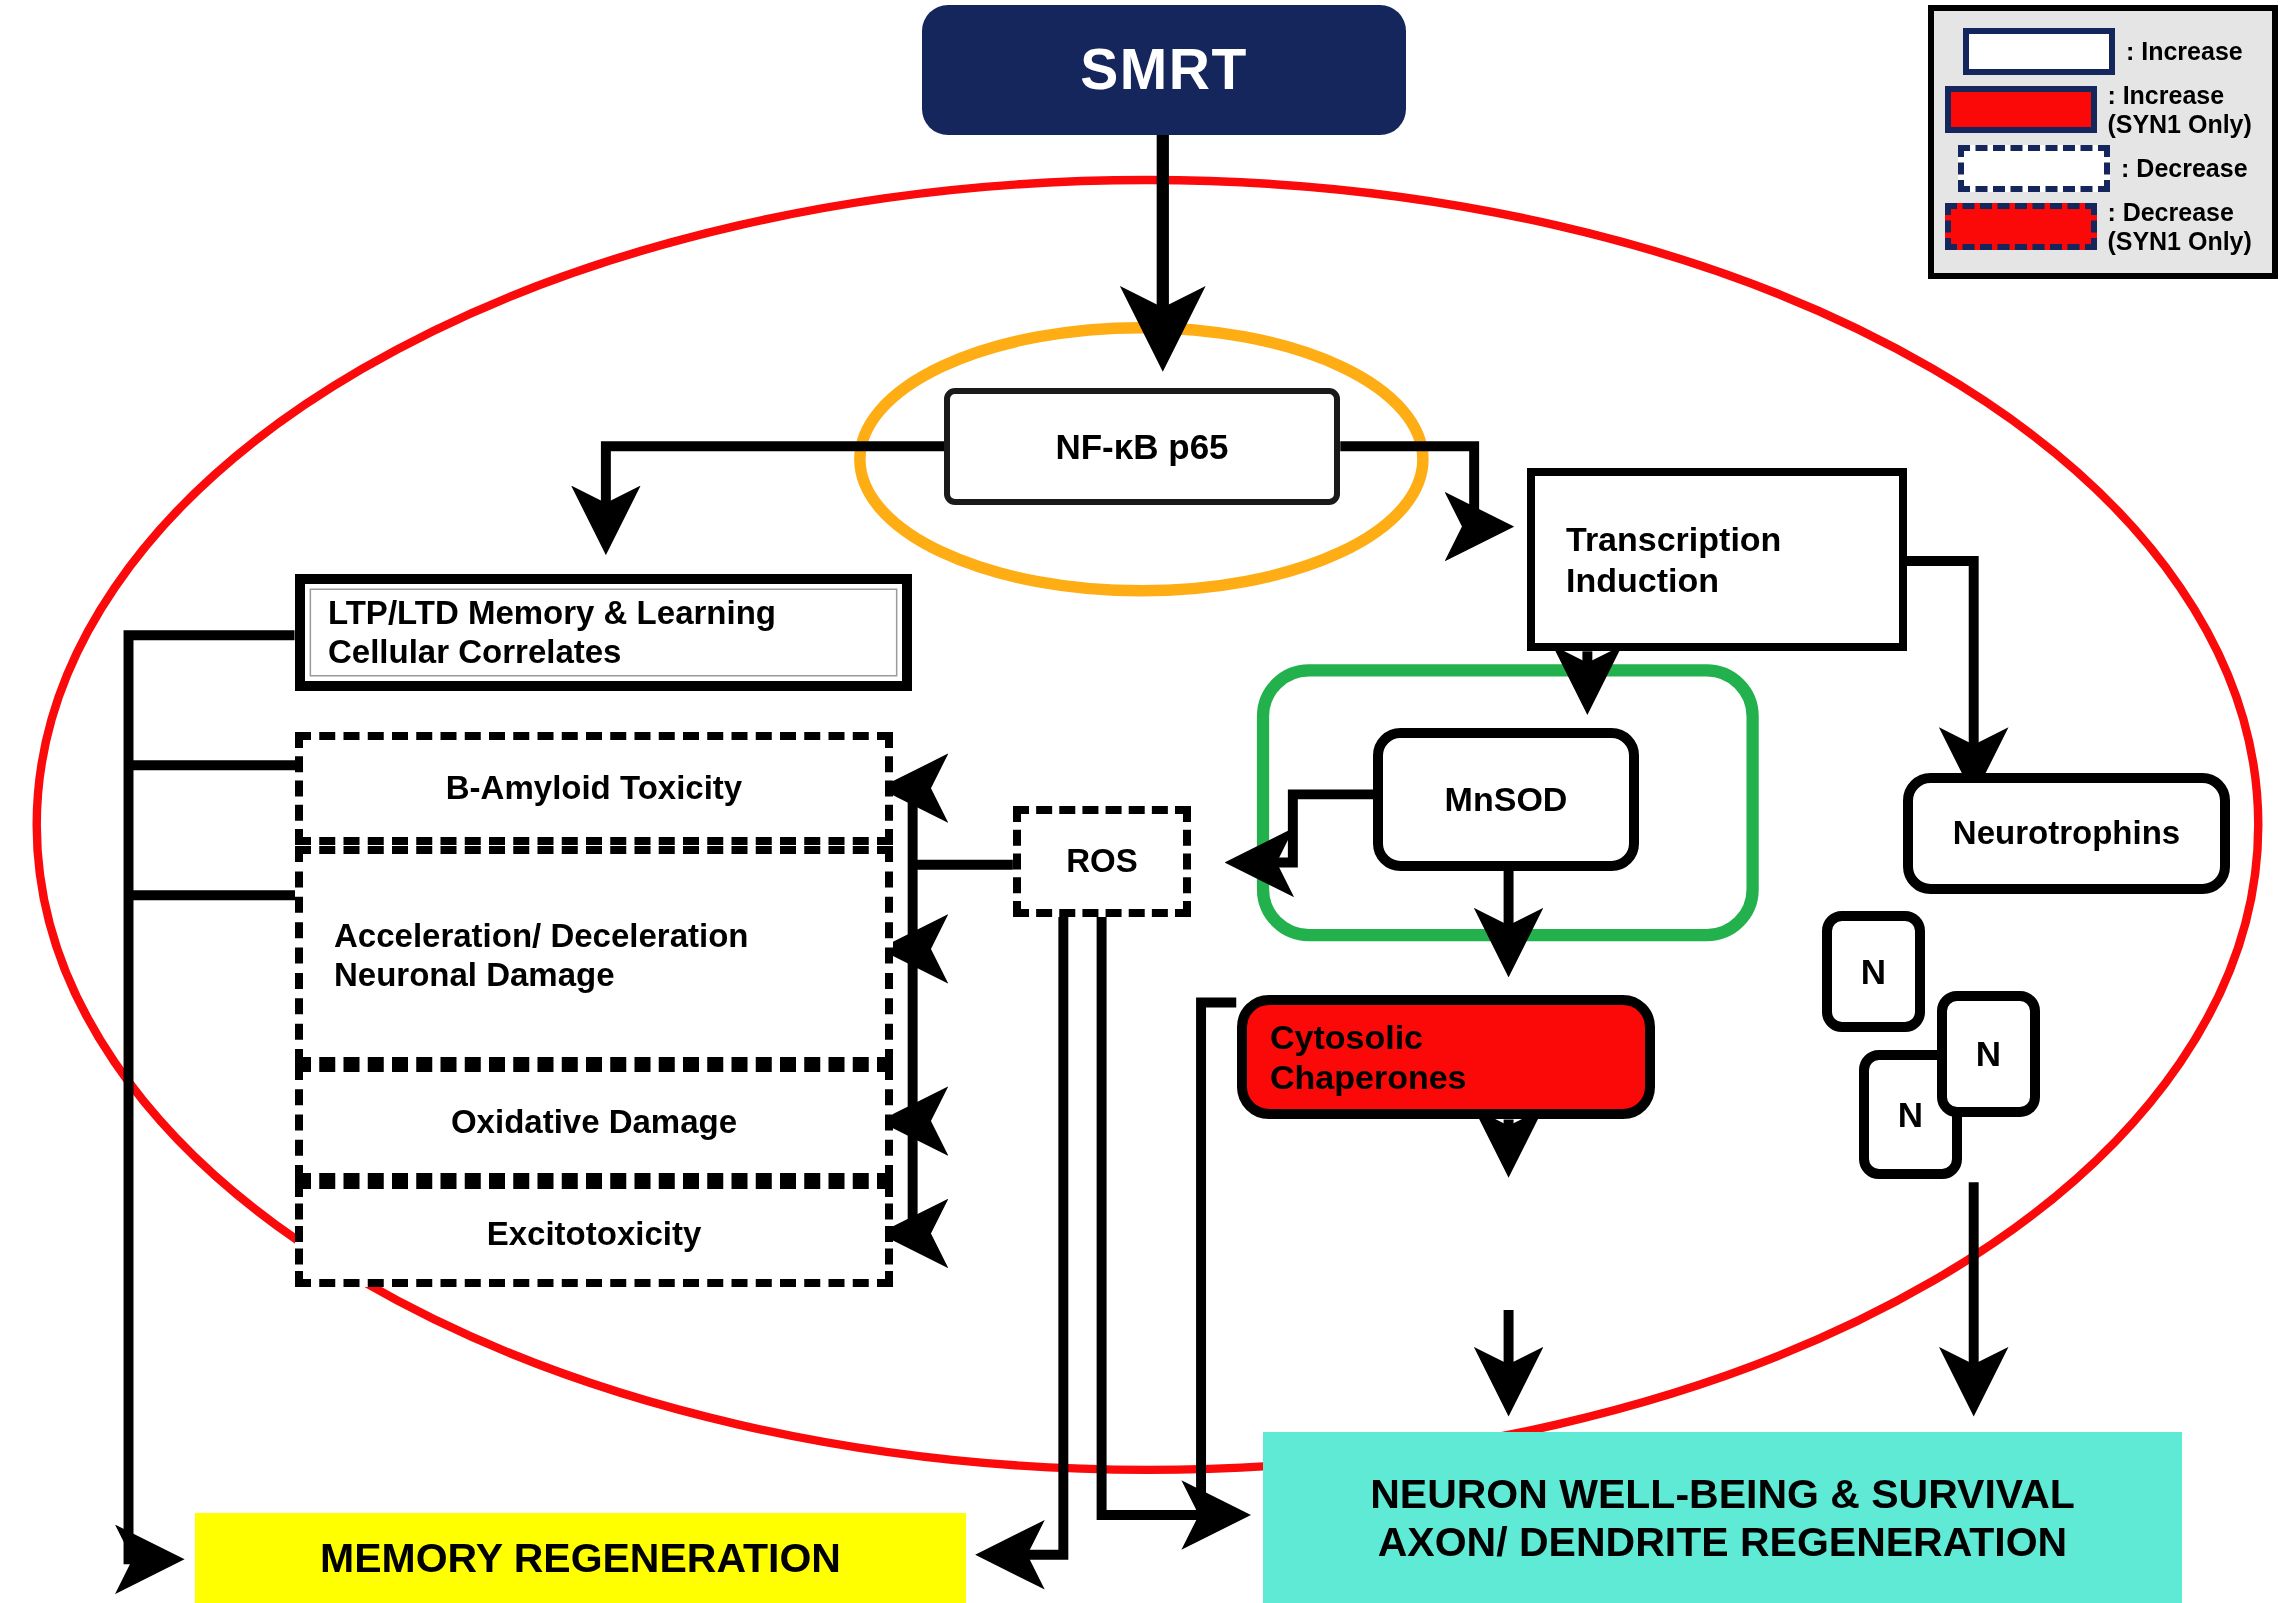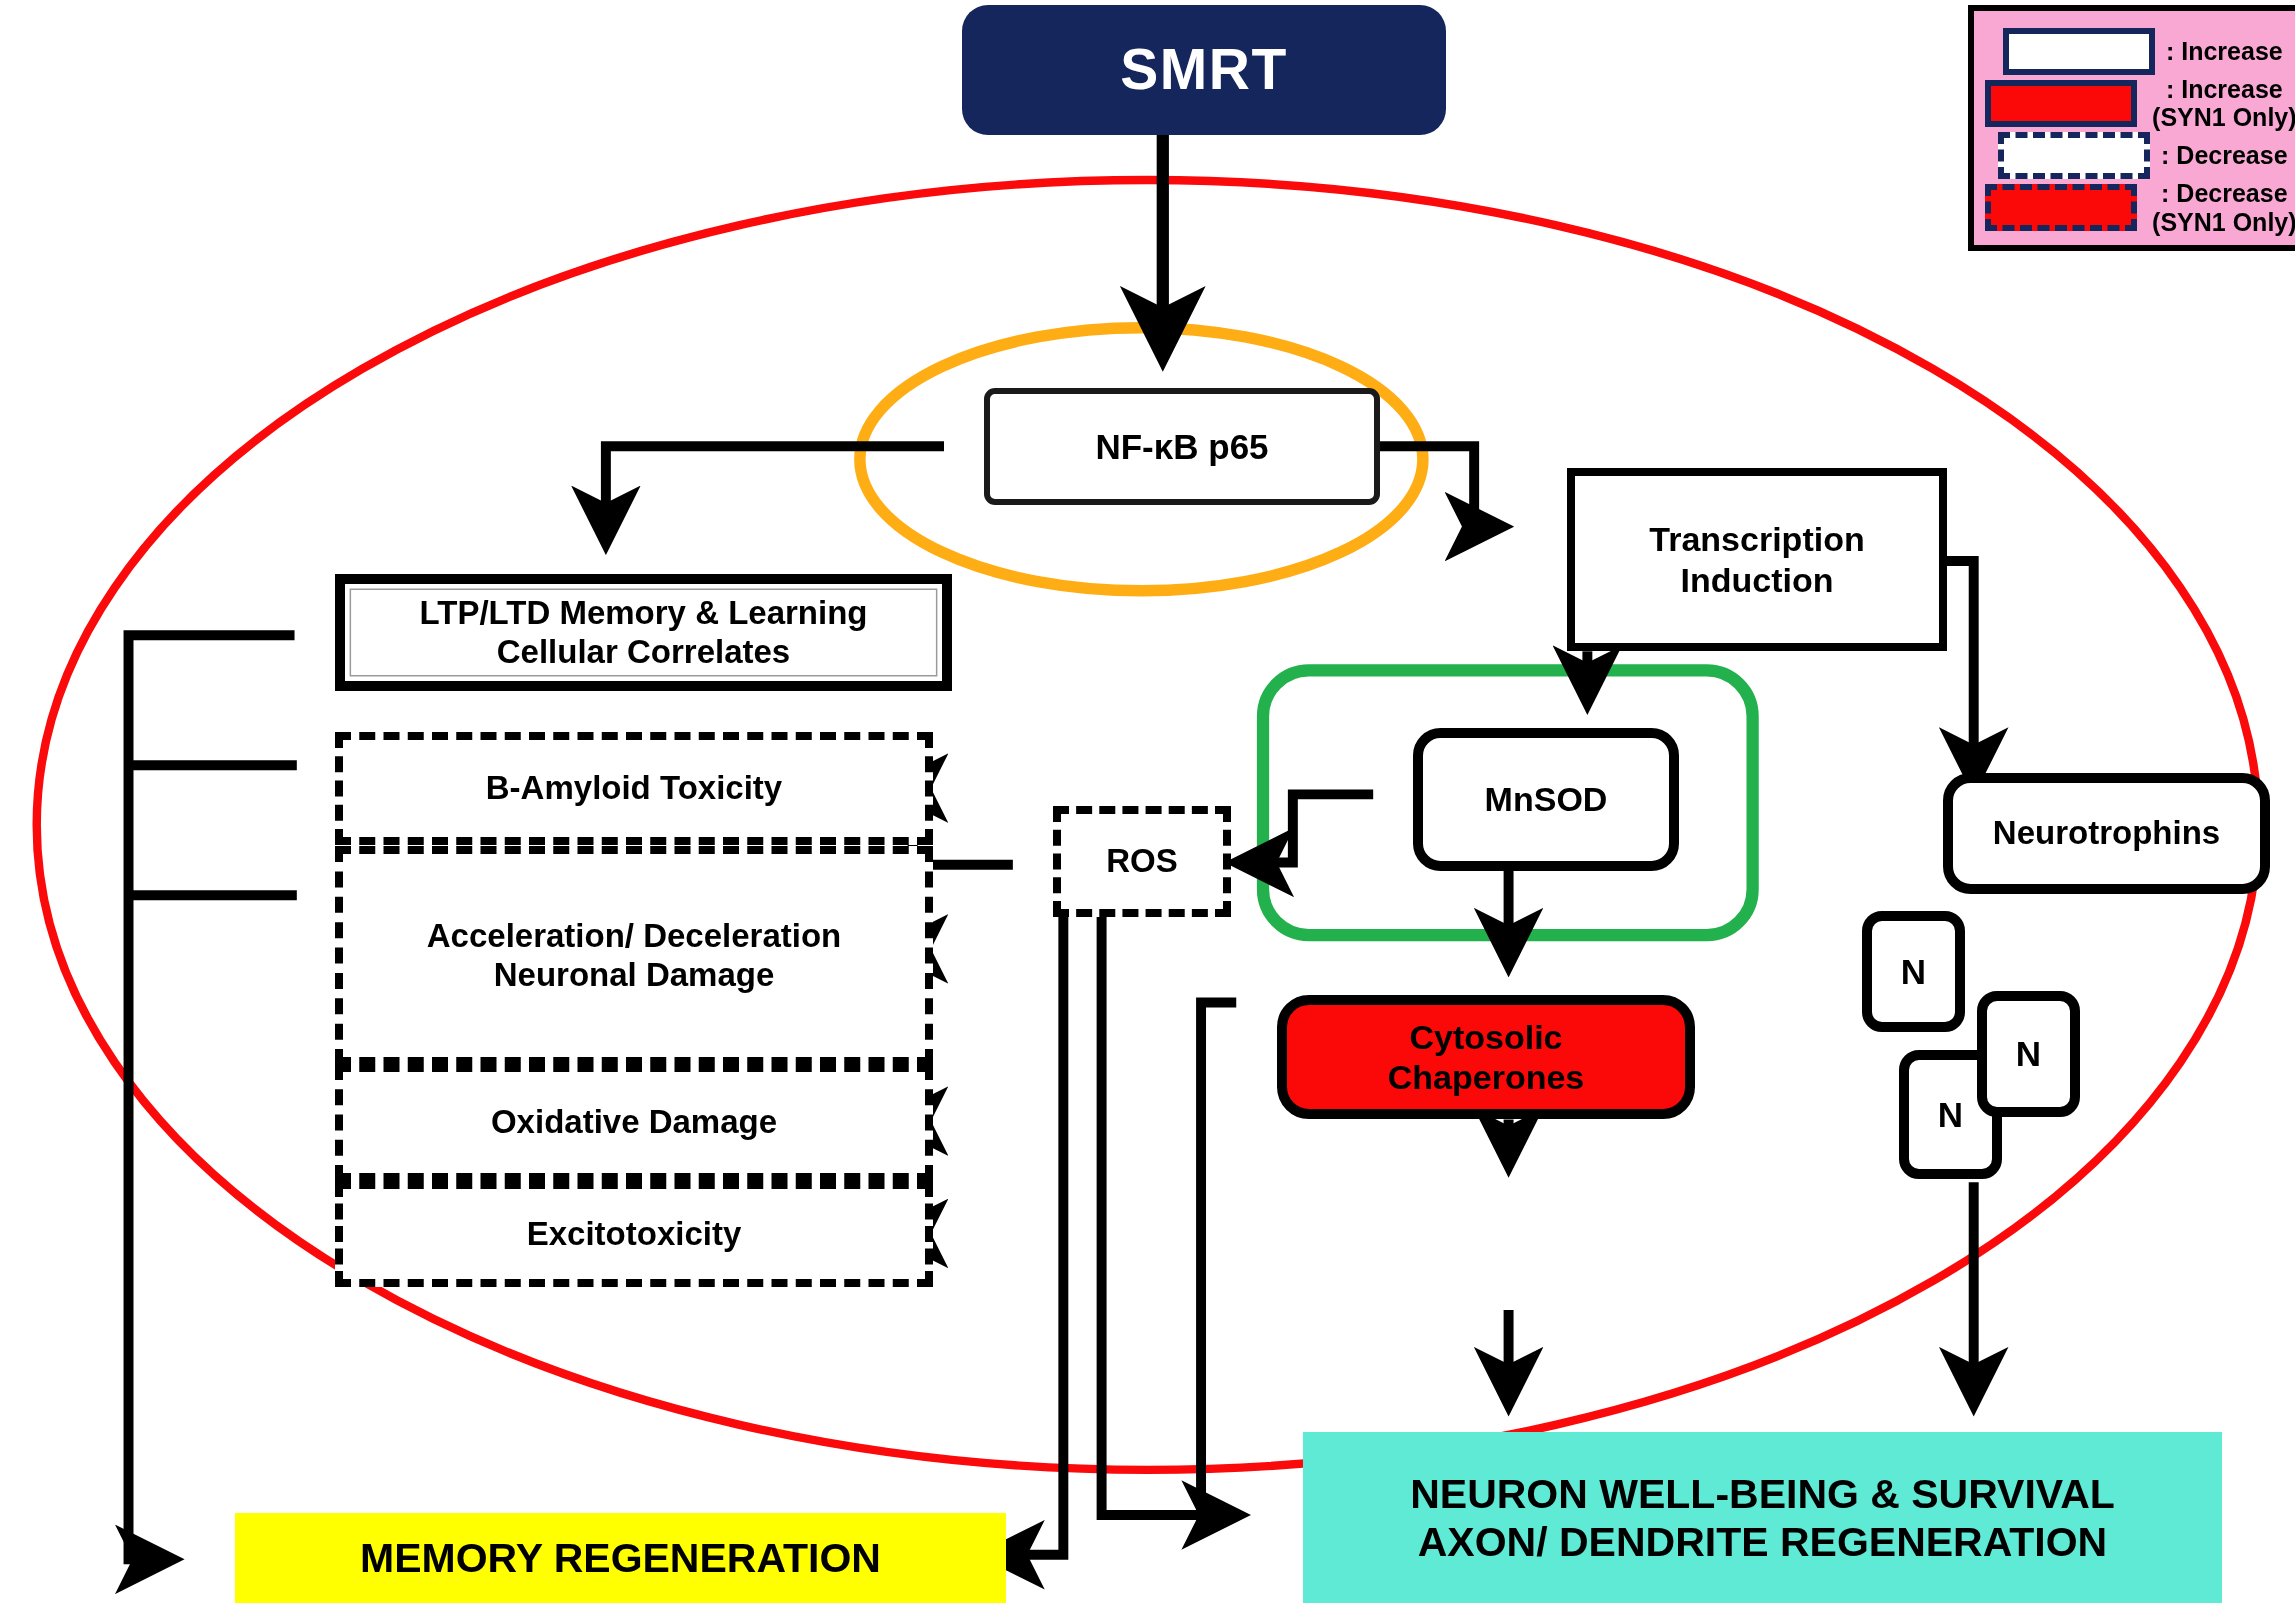--- a/index.html
+++ b/index.html
@@ -4,21 +4,21 @@
 <style>
   html,body{margin:0;padding:0;background:#ffffff;}
   #canvas{
     position:relative;width:2295px;height:1604px;background:#ffffff;overflow:hidden;
     font-family:"Liberation Sans","DejaVu Sans",sans-serif;font-weight:bold;color:#000;
   }
   #wires{position:absolute;left:0;top:0;z-index:1;}
   .box{
     position:absolute;box-sizing:border-box;z-index:2;
     display:flex;align-items:center;justify-content:center;
-    text-align:center;line-height:1.18;margin-left:40px;
+    line-height:1.18;
   }
   
   .smrt{left:922px;top:4.6px;width:484px;height:130px;background:#14265B;border-radius:26px;
         color:#fff;font-size:57px;letter-spacing:1.5px;}
   .nfkb{left:944px;top:388px;width:396px;height:117px;background:#fff;border:6.9px solid #1a1a1a;border-radius:11px;font-size:35px;}
   .transcription{left:1527px;top:468px;width:380px;height:183px;background:#fff;border:8.4px solid #000;font-size:34px;padding:0 31px;}
   .ltp{left:295px;top:574px;width:617px;height:117px;background:#fff;border:10px solid #000;box-shadow:inset 0 0 0 4.6px #fff, inset 0 0 0 6.1px #9a9a9a;font-size:33px;padding:0 23px;}
   .dashedbox{background:#fff;border:8.4px dashed #000;font-size:33px;padding:0 31px;}
   .bamyloid{left:295px;top:732px;width:598px;height:113px;}
   .accel{left:295px;top:846px;width:598px;height:219px;}
@@ -30,21 +30,21 @@
   .sod1{left:1302px;top:1193px;width:410px;height:117px;background:#FB0808;border:10px dashed #000;border-radius:17px;font-size:33px;}
   .neurotrophins{left:1903px;top:773px;width:327px;height:121px;background:#fff;border:10px solid #000;border-radius:27.5px;font-size:33px;}
   .nunit{background:#fff;border:10px solid #000;border-radius:20px;font-size:35px;}
   .n1{left:1822px;top:911px;width:103px;height:121px;}
   .n2{left:1937px;top:991px;width:103px;height:126px;}
   .n3{left:1859px;top:1050px;width:103px;height:129px;}
   .memory{left:195px;top:1513px;width:771px;height:91px;background:#FFFF00;font-size:41px;}
   .neuron{left:1263px;top:1432px;width:919px;height:172px;background:#5eead4;font-size:41px;flex-direction:column;}
   .neuron span{display:block;}
   
-  .legend{left:1928px;top:4.6px;width:350px;height:246px;background:#f9a8d4;border:6.1px solid #000;
+  .legend{left:1928px;top:4.6px;width:350px;height:274px;background:#e5e5e5;border:6.1px solid #000;
           display:flex;flex-direction:column;justify-content:space-between;padding:17px 10.7px;z-index:3;}
   .lrow{display:flex;align-items:center;}
   .lswatch{width:152px;height:47px;box-sizing:border-box;flex:none;margin-right:10.7px;}
   .lsw-solid{border:6.9px solid #14265B;}
   .lsw-dashed{border:6.9px dashed #14265B;}
   .lsw-white{background:#fff;}
   .lsw-red{background:#FB0808;}
   .llabel{font-size:25px;line-height:1.15;}
 </style>
 </head>

